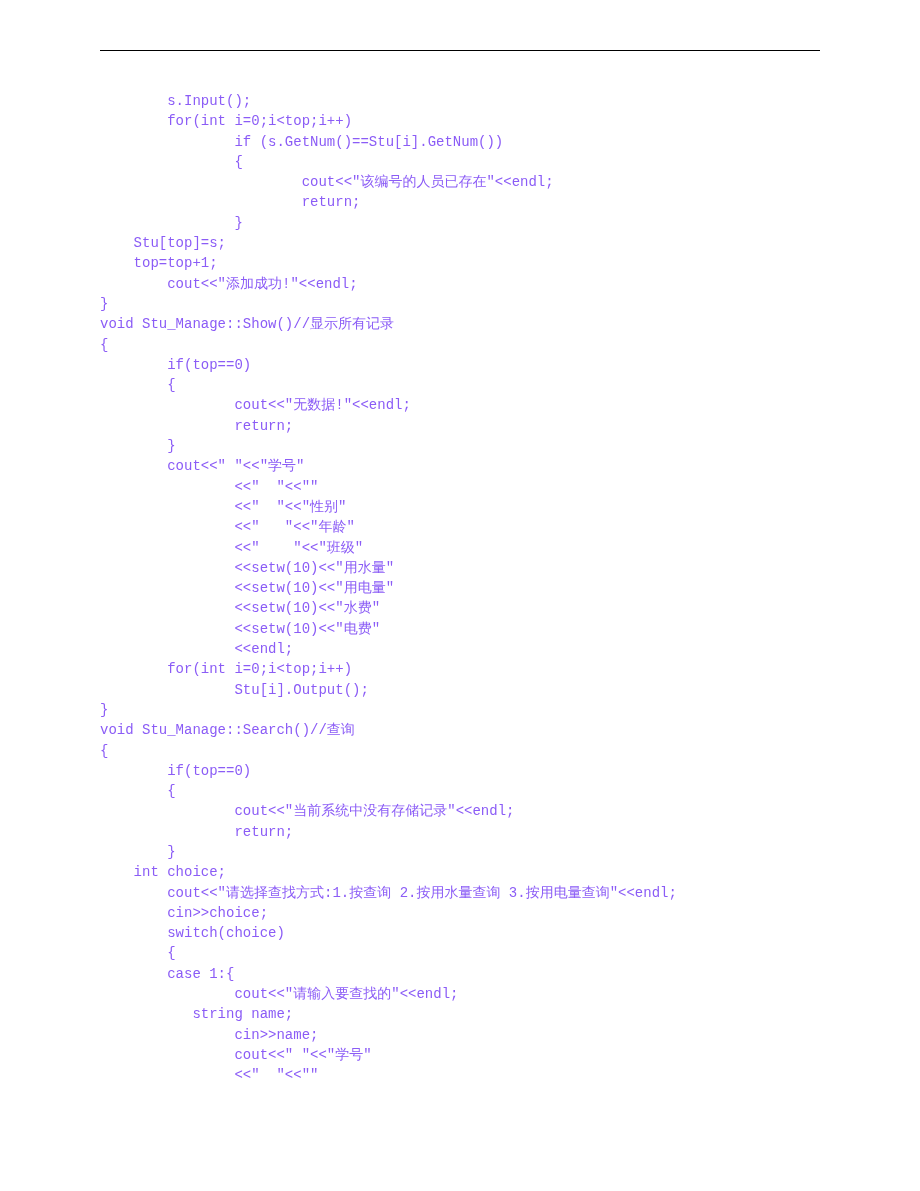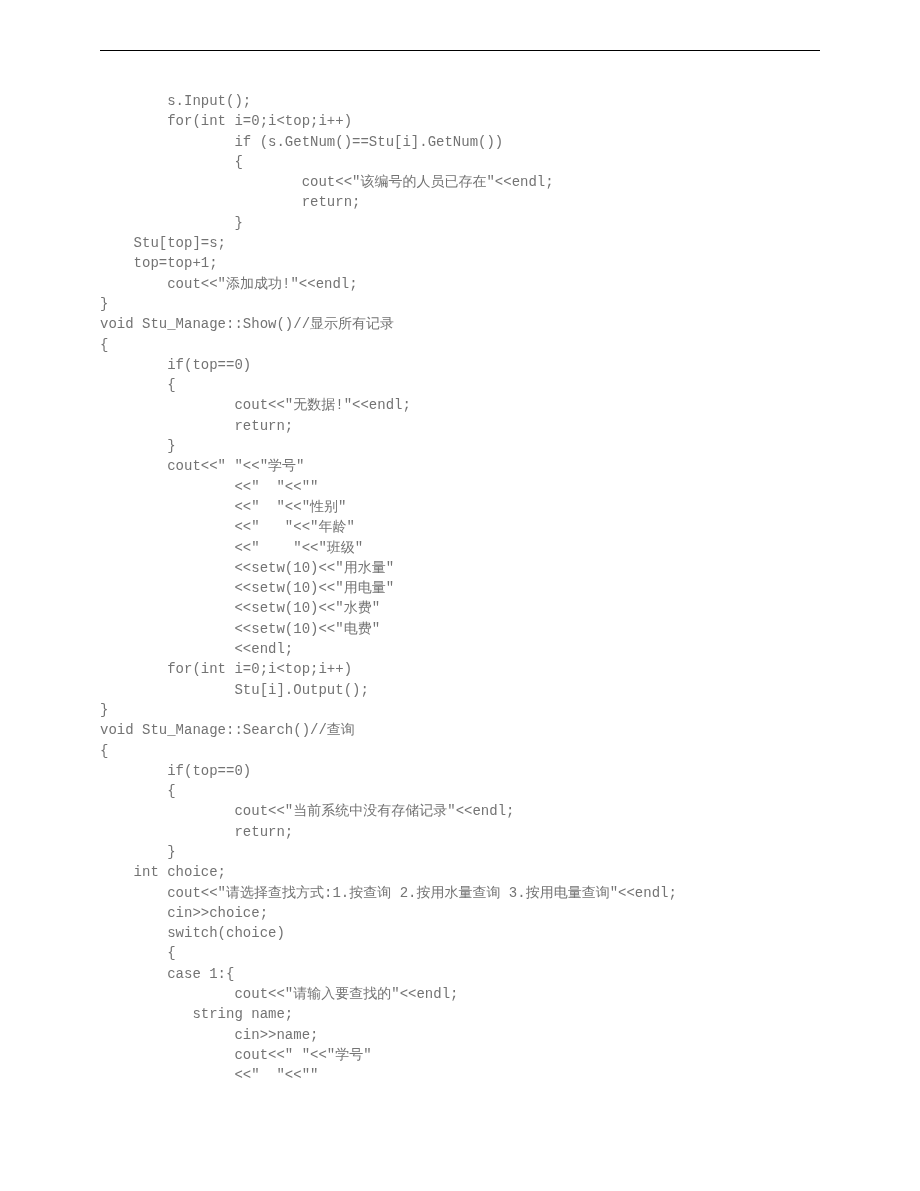--- a/index.html
+++ b/index.html
@@ -9,21 +9,21 @@
   width: 920px;
 }
 .page {
   width: 920px;
   height: 1191px;
   padding: 50px 100px 50px 100px;
   box-sizing: border-box;
   font-family: "SimSun", "宋体", "Courier New", monospace;
   font-size: 14px;
   line-height: 1.45;
-  color: #737373;
+  color: #8b5cf6;
 }
 hr.top-rule {
   border: none;
   border-top: 1px solid #000;
   margin: 0 0 40px 0;
 }
 pre {
   font-family: "SimSun", "宋体", "Courier New", monospace;
   font-size: 14px;
   line-height: 1.45;

